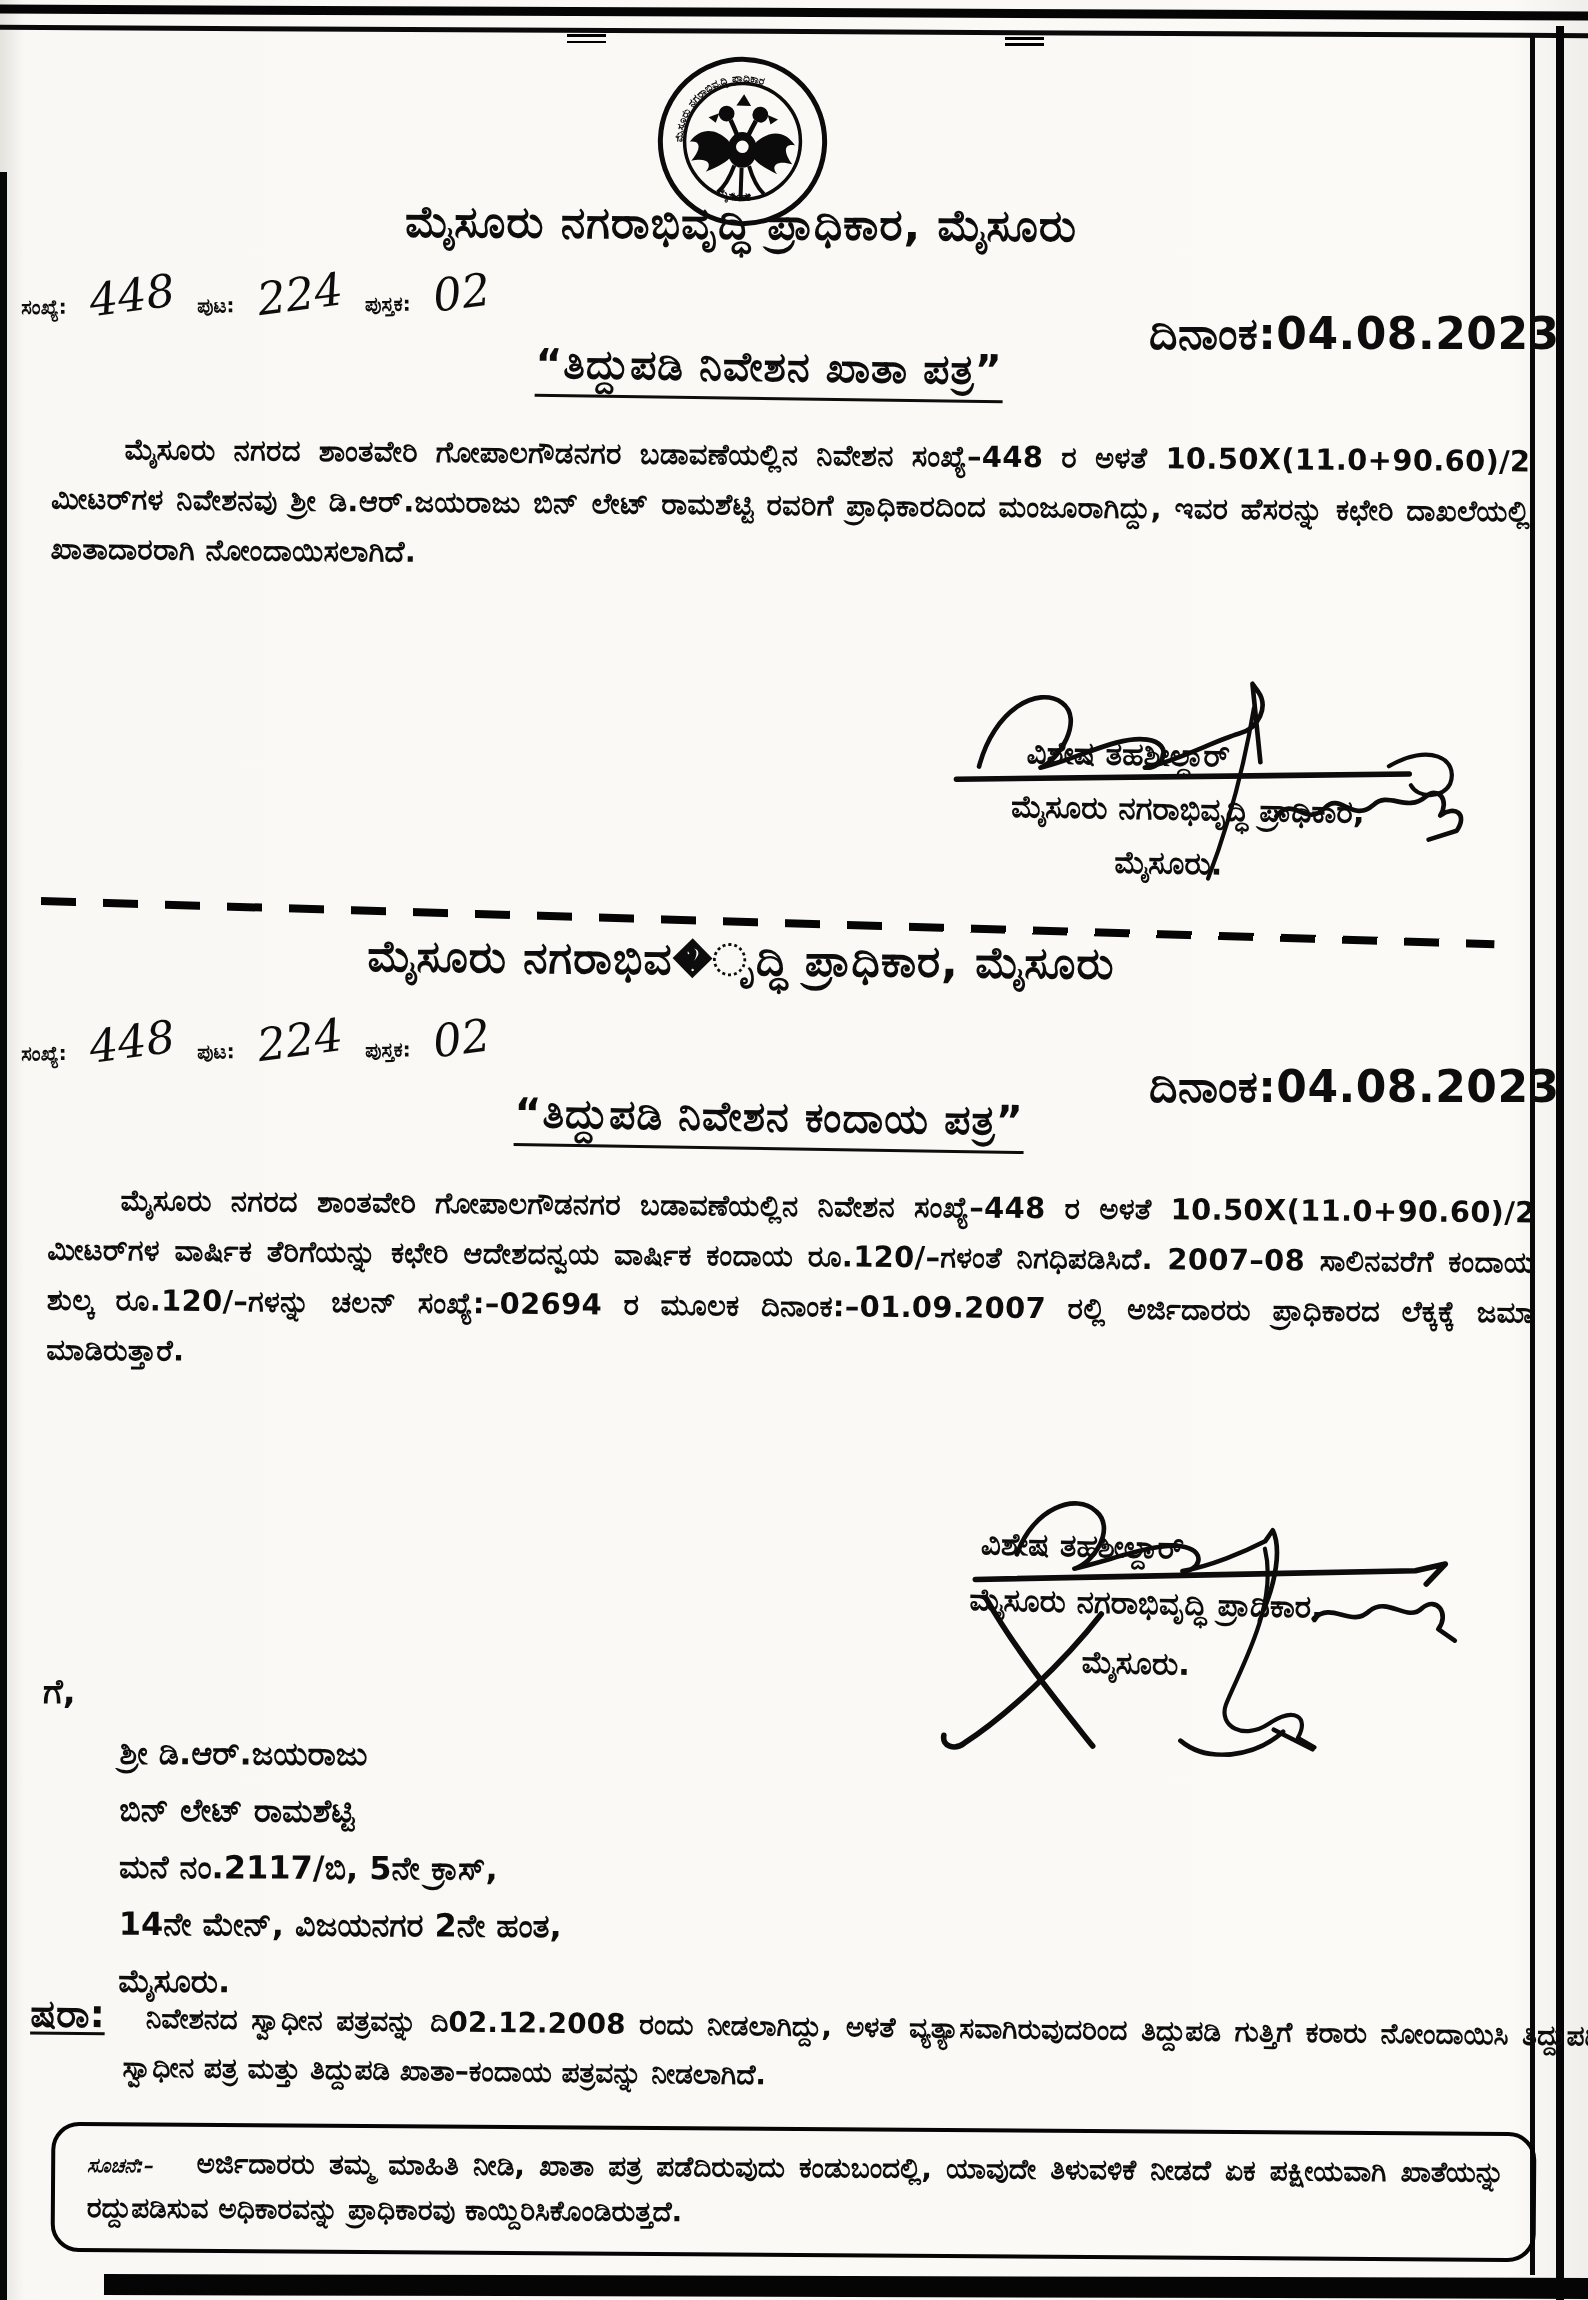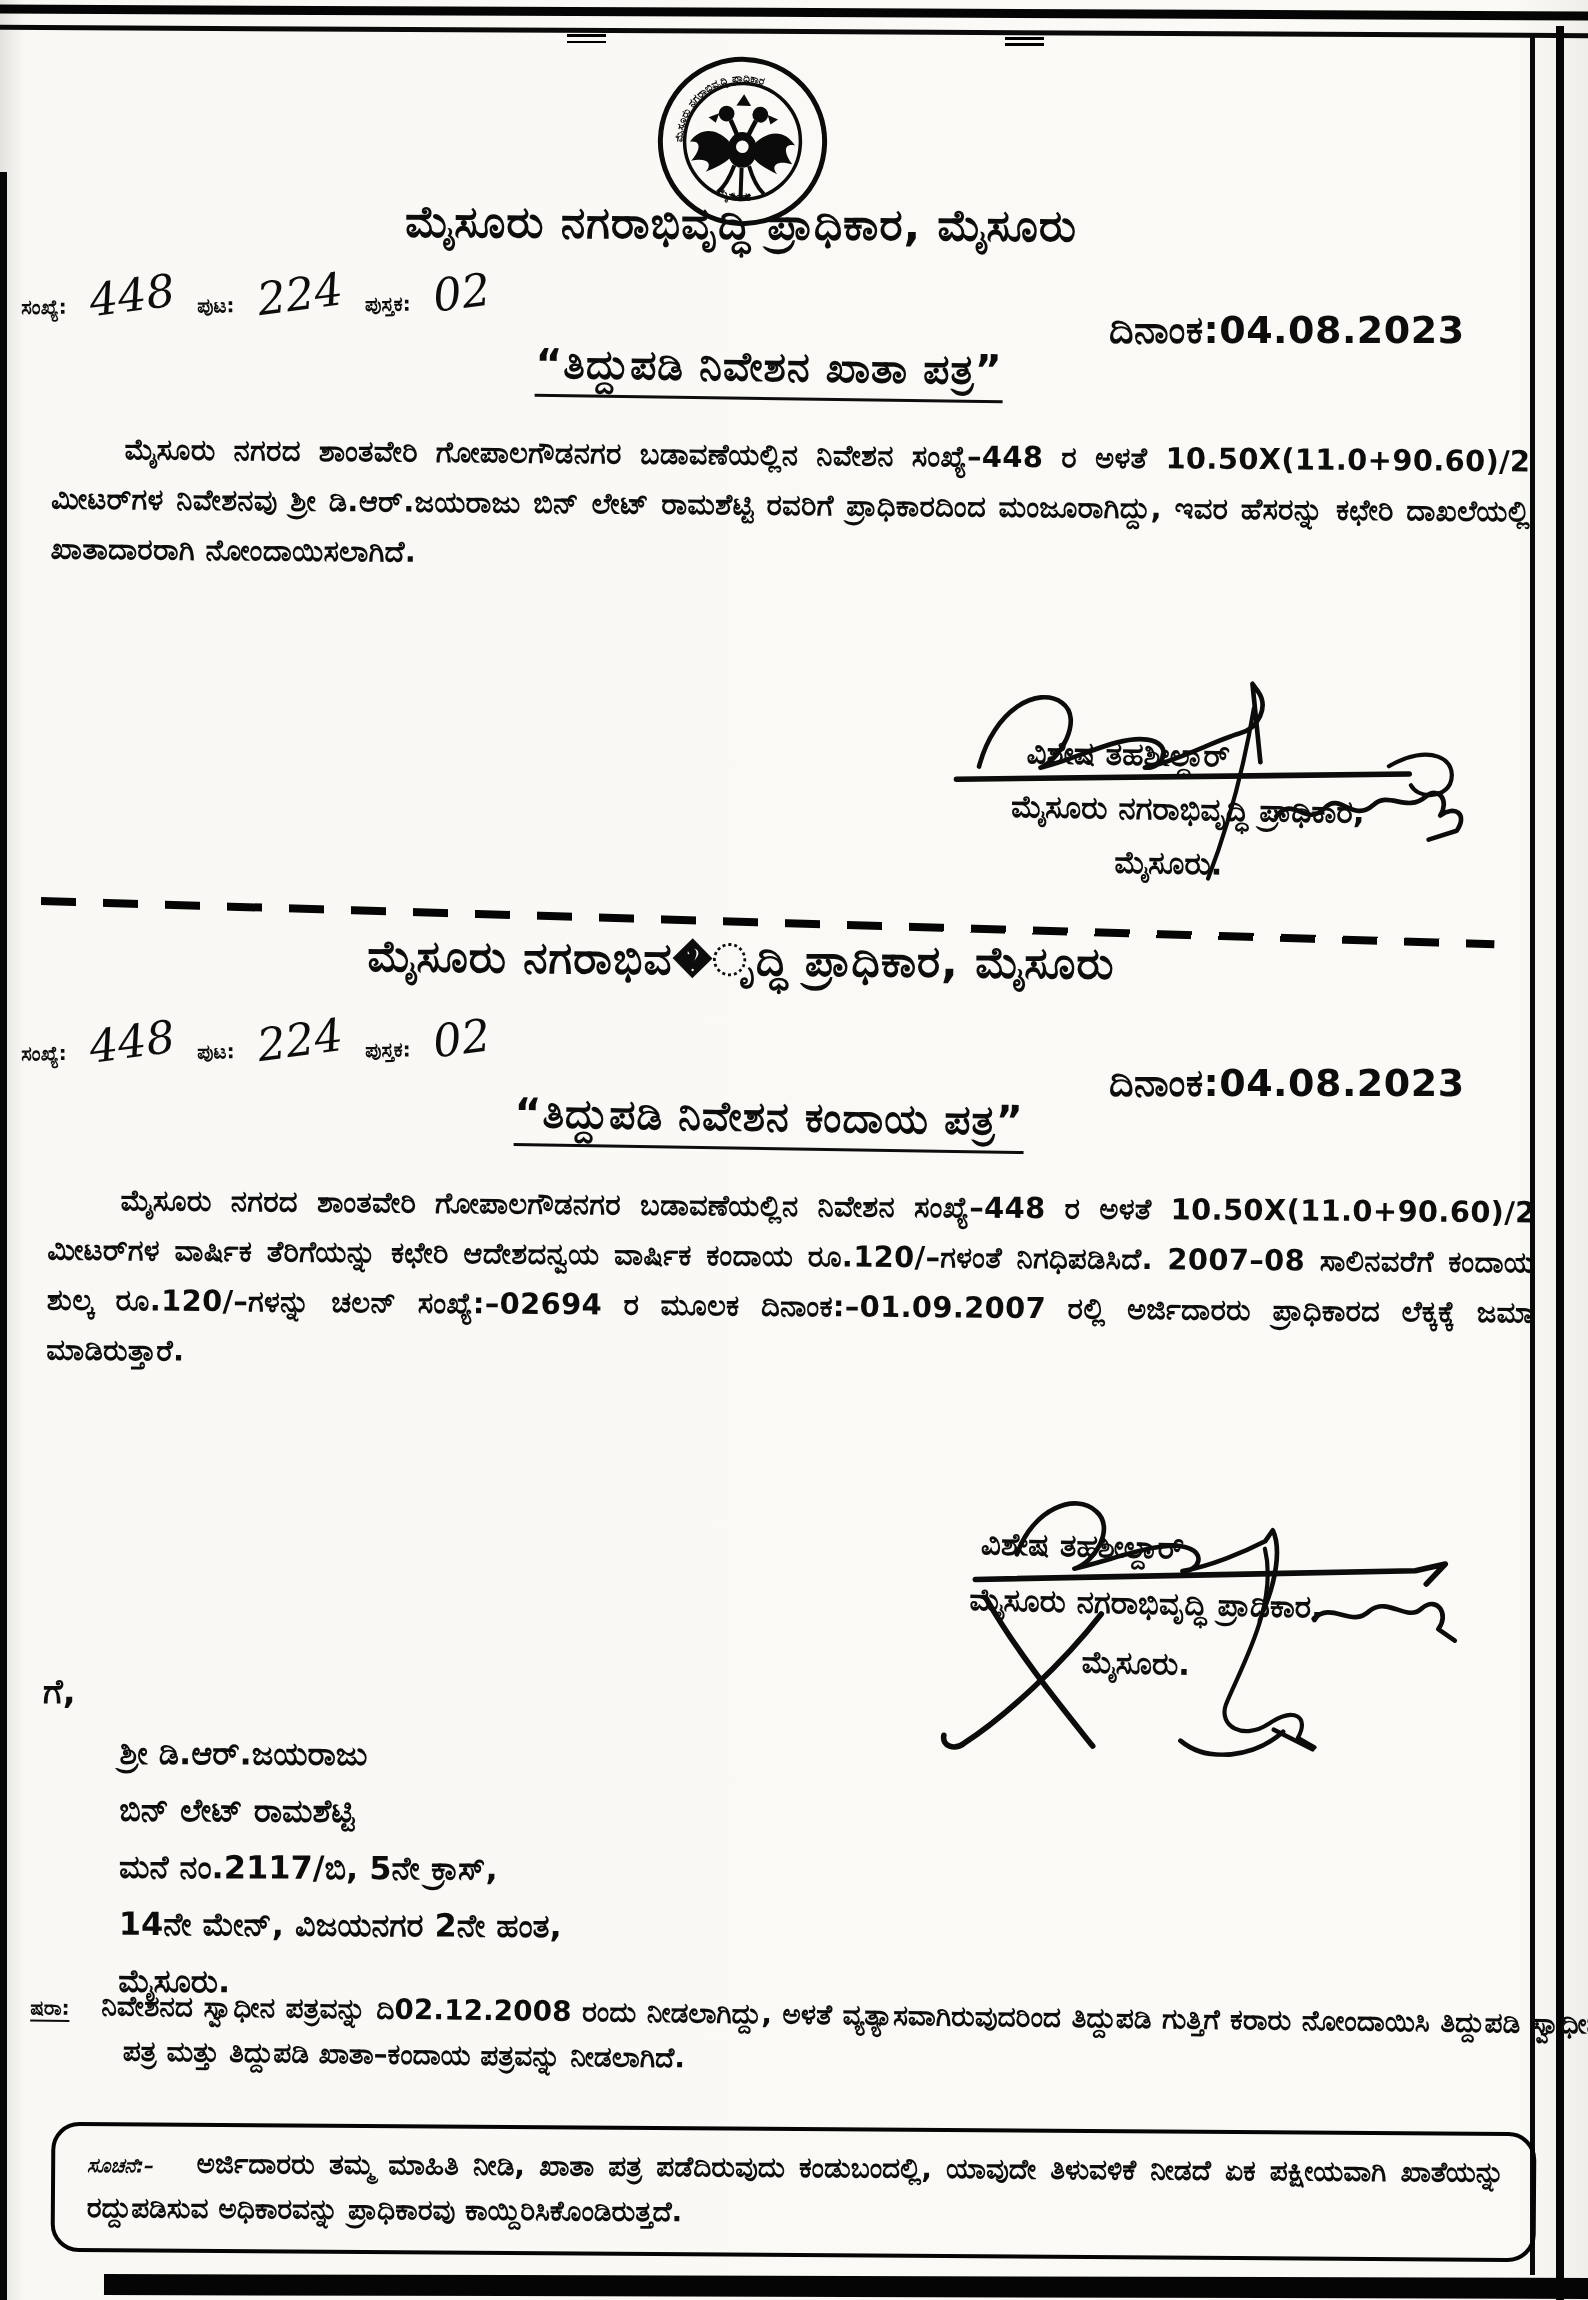--- a/index.html
+++ b/index.html
@@ -26,38 +26,38 @@
     font-size:44px;font-weight:700;letter-spacing:0.9px;
     text-align:center;white-space:nowrap;
   }
   .meta-label{font-size:20px;font-weight:700;}
   .hand{
     font-family:"DejaVu Serif", serif;font-style:italic;font-weight:400;
     font-size:45px;display:inline-block;transform:rotate(-7deg);line-height:1;
     margin:0 9.3px;
   }
   .meta-row{display:flex;align-items:flex-end;gap:13px;}
-  .date{font-size:38px;font-weight:700;letter-spacing:0.5px;}
+  .date{font-size:44px;font-weight:700;letter-spacing:0.5px;margin-left:40px;}
   .subtitle{
     font-size:41px;font-weight:700;letter-spacing:0.9px;white-space:nowrap;
     border-bottom:3.7px solid #0d0d0d;padding-bottom:5.6px;display:inline-block;
   }
   .body-par{
     font-size:29px;font-weight:700;line-height:1.72;text-align:justify;
     text-indent:73px;letter-spacing:0.3px;
   }
   .sign-txt{font-size:31px;font-weight:700;text-align:center;white-space:nowrap;}
   .divider{
     height:8.4px;
     background:repeating-linear-gradient(90deg,#050505 0 35px,transparent 35px 62px);
     transform:rotate(1.7deg);transform-origin:left center;
   }
   .addr-line{font-size:32px;font-weight:700;line-height:1.78;white-space:nowrap;}
   .remark{font-size:28px;font-weight:700;line-height:1.6;text-align:justify;}
-  .remark-label{text-decoration:underline;text-underline-offset:4.7px;font-size:20px;}
+  .remark-label{text-decoration:underline;text-underline-offset:4.7px;font-size:38px;}
   .notice-box{
     border:4.7px solid #050505;border-radius:28px;
     padding:15px 28px 17px 32px;
     font-size:28px;font-weight:700;line-height:1.6;text-align:justify;
     transform:rotate(0.4deg);
   }
   .sig-svg path{stroke:#0c0c0c;fill:none;stroke-linecap:round;stroke-linejoin:round;}
   .seal *{vector-effect:non-scaling-stroke;}
   .seal-ring-text{font-family:"DejaVu Sans", sans-serif;font-weight:700;fill:#0d0d0d;}
 </style>

